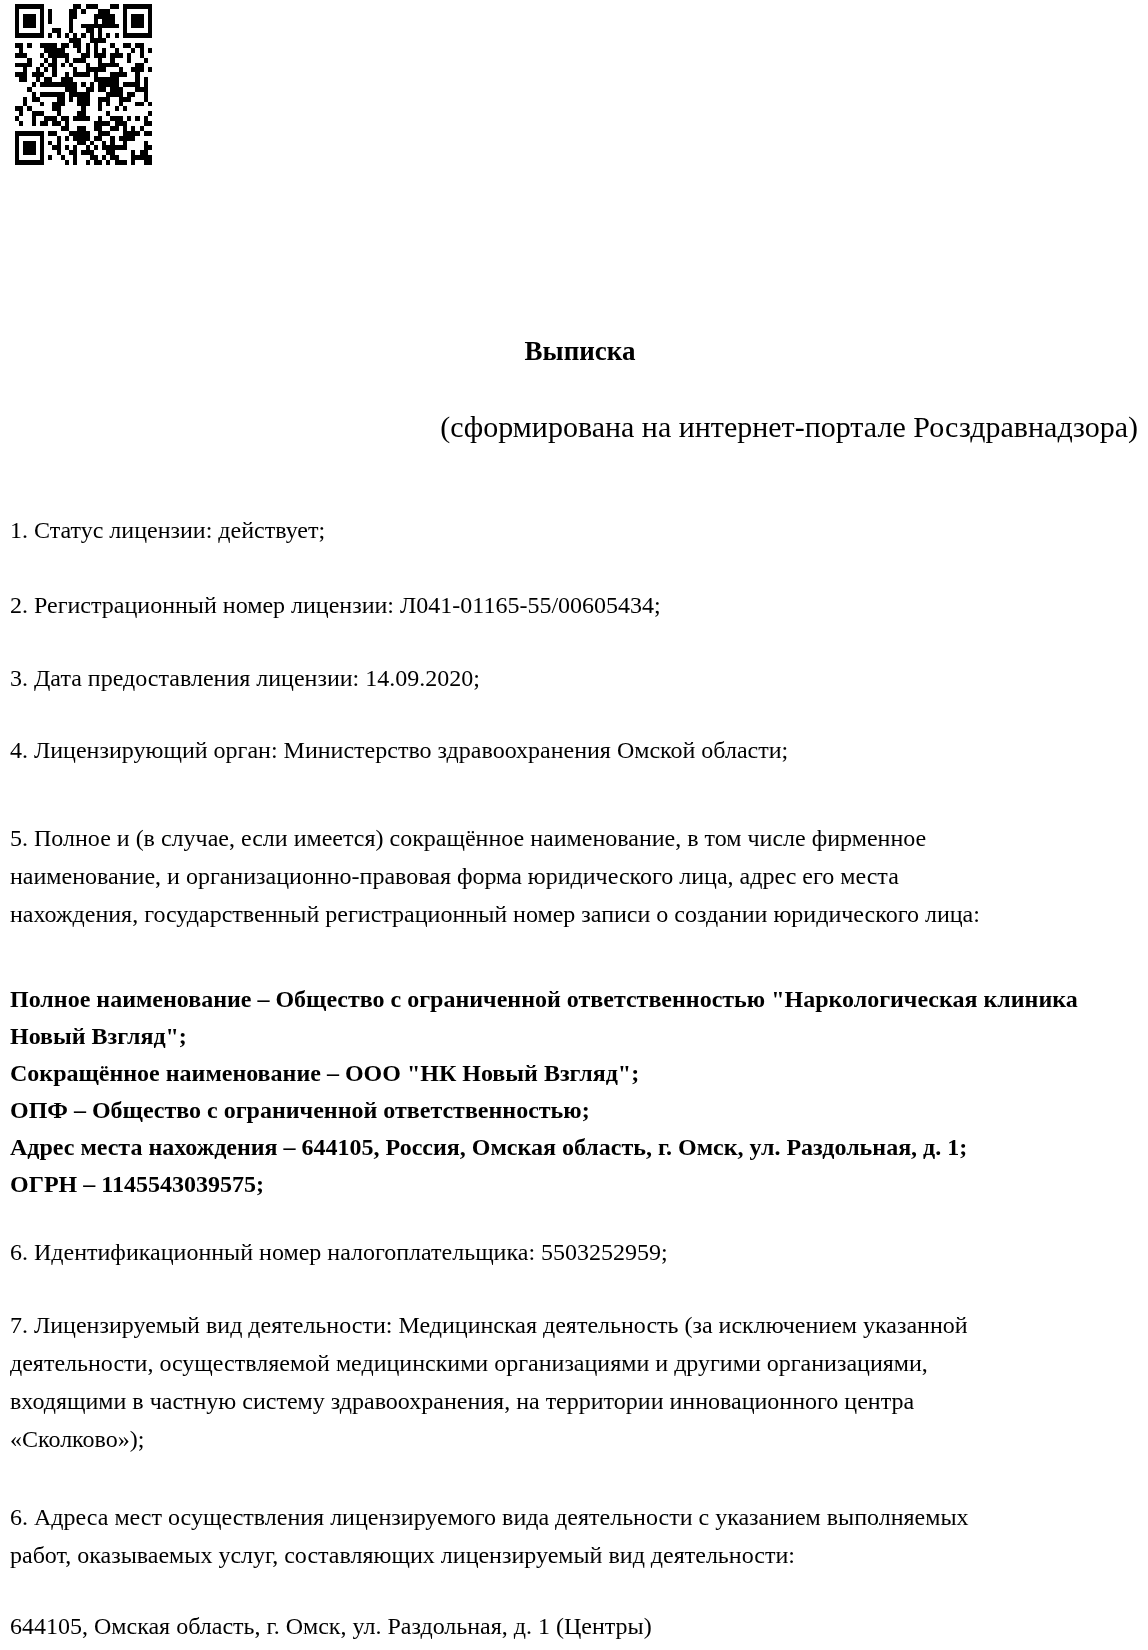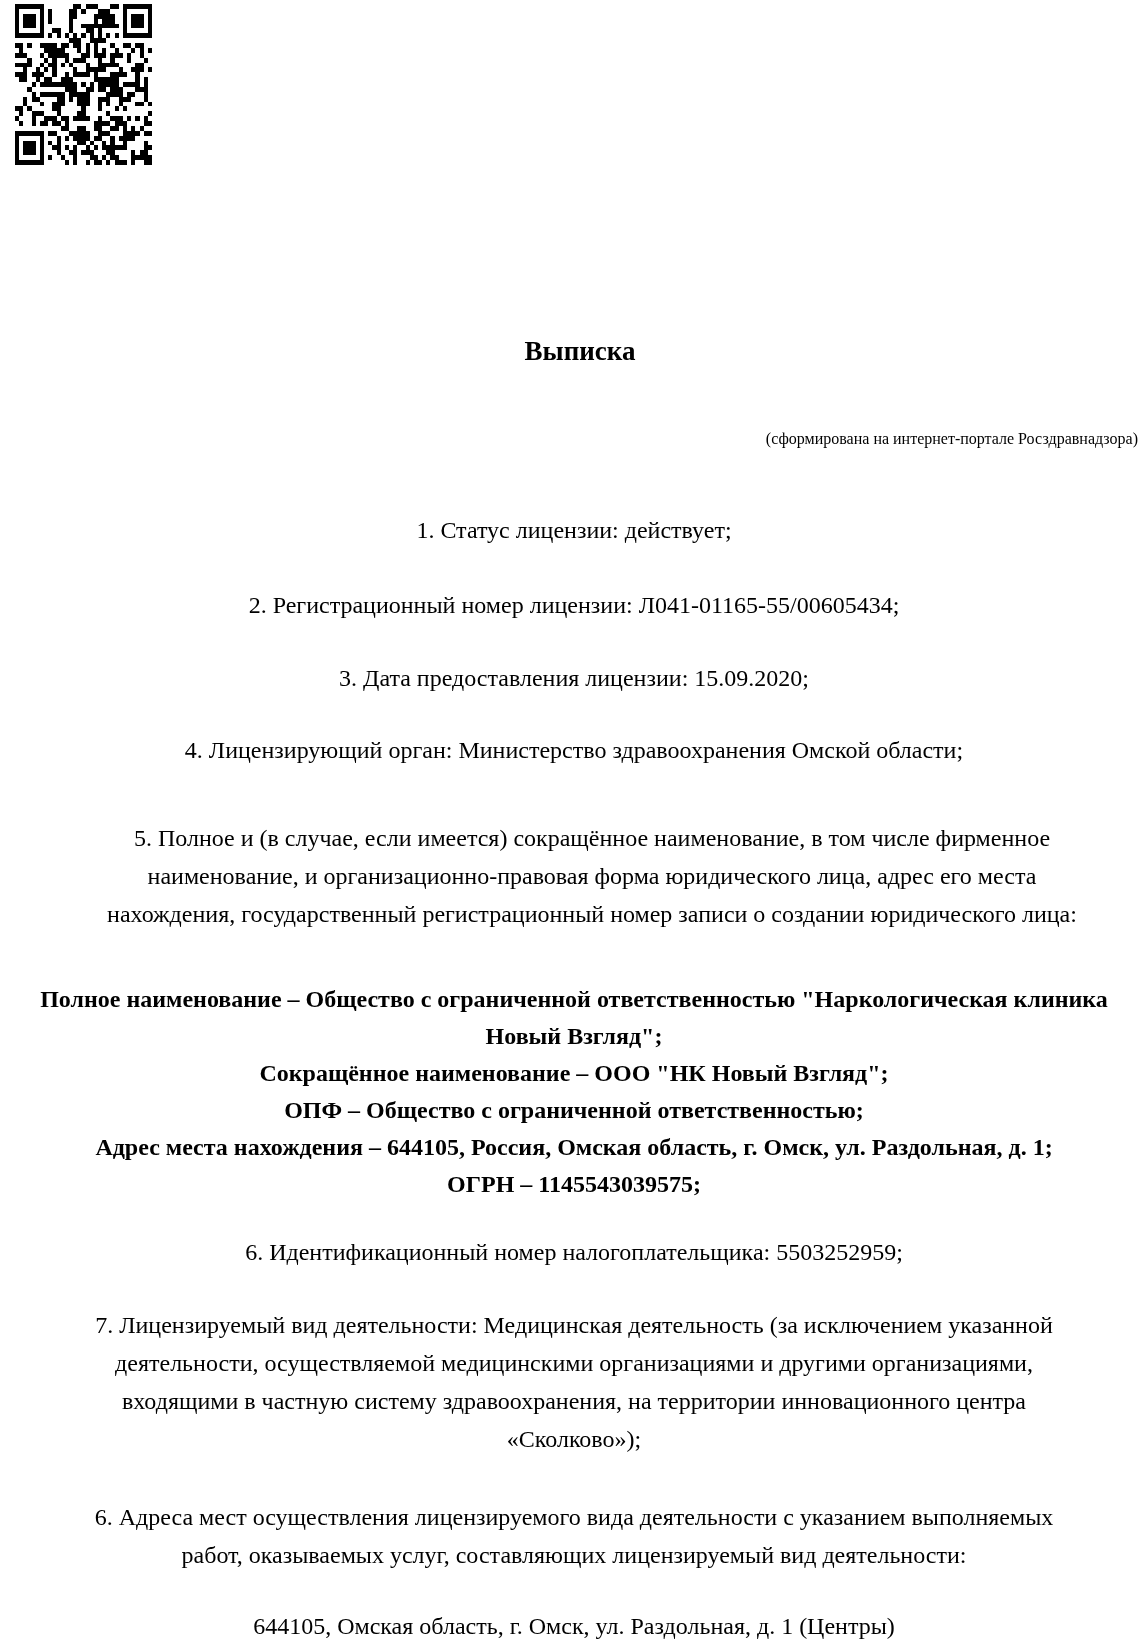--- a/index.html
+++ b/index.html
@@ -32,44 +32,43 @@
     left: 0;
     right: 0;
     text-align: center;
     font-weight: bold;
     font-size: 27px;
     line-height: 42px;
     white-space: pre-line;
   }
   .formation-note {
     position: absolute;
-    top: 426px;
+    top: 414px;
     right: 22px;
     left: 0;
     text-align: right;
-    font-size: 16px;
+    font-size: 30px;
     line-height: 26px;
   }
   .content {
     position: absolute;
     left: 10px;
     top: 0;
     width: 1128px;
   }
   .content p {
     margin: 0;
     white-space: pre-line;
     line-height: 38px;
-    text-align: center;
   }
   p.para-item-1 { margin-top: 511px; }
   p.para-item-2 { margin-top: 37px; }
   p.para-item-3 { margin-top: 35px; }
   p.para-item-4 { margin-top: 34px; }
-  p.para-item-5 { margin-top: 50px; margin-left: 36px; }
+  p.para-item-5 { margin-top: 50px; }
   p.para-block-5 { margin-top: 48px; line-height: 37px; font-weight: bold; }
   p.para-item-6 { margin-top: 30px; }
   p.para-item-7 { margin-top: 35px; }
   p.para-item-8 { margin-top: 40px; }
   p.para-address { margin-top: 33px; }
 </style>
 </head>
 <body>
 
 <div class="page">
@@ -82,21 +81,21 @@
 
   <div class="title-block">
     <div>Выписка</div>
   </div>
 
   <div class="formation-note">(сформирована на интернет-портале Росздравнадзора)</div>
 
   <div class="content">
     <p class="para-item-1">1. Статус лицензии: действует;</p>
     <p class="para-item-2">2. Регистрационный номер лицензии: Л041-01165-55/00605434;</p>
-    <p class="para-item-3">3. Дата предоставления лицензии: 15.09.2020;</p>
+    <p class="para-item-3">3. Дата предоставления лицензии: 14.09.2020;</p>
     <p class="para-item-4">4. Лицензирующий орган: Министерство здравоохранения Омской области;</p>
     <p class="para-item-5">5. Полное и (в случае, если имеется) сокращённое наименование, в том числе фирменное
 наименование, и организационно-правовая форма юридического лица, адрес его места
 нахождения, государственный регистрационный номер записи о создании юридического лица:</p>
     <p class="para-block-5">Полное наименование – Общество с ограниченной ответственностью "Наркологическая клиника
 Новый Взгляд";
 Сокращённое наименование – ООО "НК Новый Взгляд";
 ОПФ – Общество с ограниченной ответственностью;
 Адрес места нахождения – 644105, Россия, Омская область, г. Омск, ул. Раздольная, д. 1;
 ОГРН – 1145543039575;</p>

